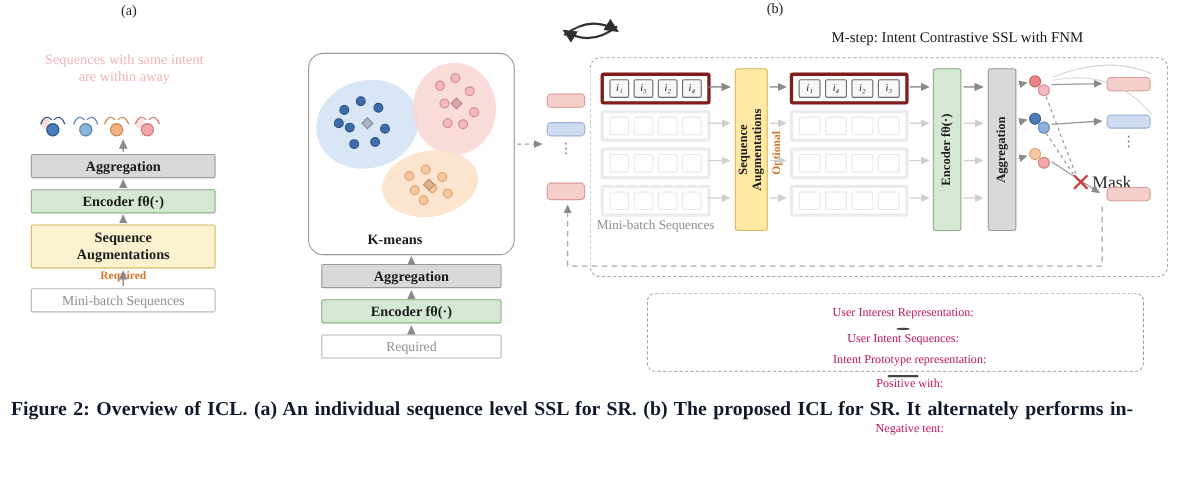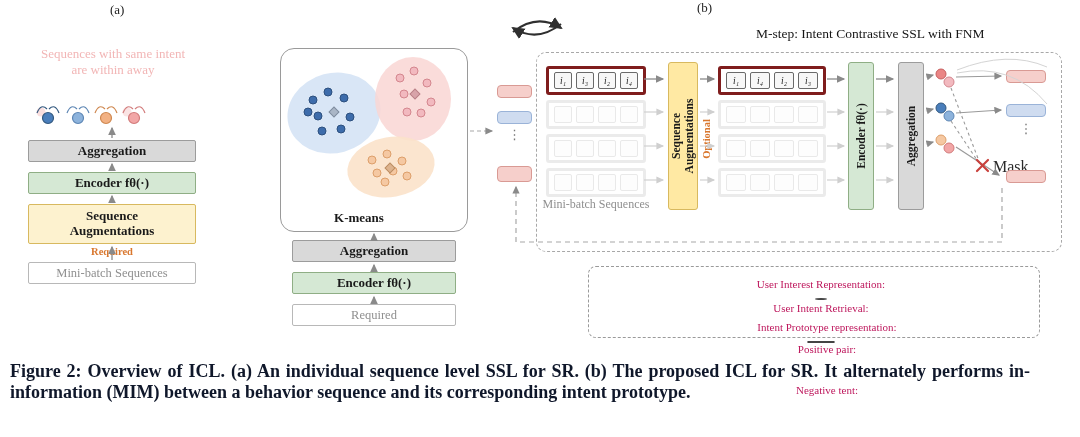--- a/index.html
+++ b/index.html
@@ -156,26 +156,26 @@
   <div class="proto pink" style="left:1006px; top:170px; width:40px; height:13px;"></div>
 
   <div class="legend">
     <div class="leg-row">
       <span>User Interest Representation:</span>
       <span class="sym-circle"></span>
       <span class="leg-gap">Intent Prototype representation:</span>
       <span class="sym-rect"></span>
     </div>
     <div class="leg-row">
-      <span>User Intent Retrieval:</span>
+      <span>User Intent Sequences:</span>
       <svg width="34" height="12">
           <line x1="1" y1="6" x2="23" y2="6" stroke="#808080" stroke-width="1.4" stroke-dasharray="3 2.5"></line>
           <polygon points="23,2 33,6 23,10" fill="#808080"></polygon>
         </svg>
-      <span class="leg-gap">Positive pair:</span>
+      <span class="leg-gap">Positive with:</span>
       <svg width="36" height="12">
           <line x1="7" y1="6" x2="29" y2="6" stroke="#4a4a4a" stroke-width="1.5"></line>
           <polygon points="8,2 0,6 8,10" fill="#4a4a4a"></polygon>
           <polygon points="28,2 36,6 28,10" fill="#4a4a4a"></polygon>
         </svg>
       <span class="leg-gap">Negative tent:</span>
       <svg width="36" height="12">
           <line x1="7" y1="6" x2="29" y2="6" stroke="#808080" stroke-width="1.4" stroke-dasharray="3 2.5"></line>
           <path d="M9,2 L2,6 L9,10" fill="none" stroke="#808080" stroke-width="1.4"></path>
           <path d="M27,2 L34,6 L27,10" fill="none" stroke="#808080" stroke-width="1.4"></path>
@@ -325,14 +325,13 @@
     </g>
     <g stroke-width="2.2" stroke-linecap="round" style="stroke:var(--c-mask_red);">
       <line x1="977" y1="160" x2="988" y2="171"></line>
       <line x1="988" y1="160" x2="977" y2="171"></line>
     </g>
   </svg>
 </div>
 
 <div class="caption">
   <div class="cap-line just">Figure 2: Overview of ICL. (a) An individual sequence level SSL for SR. (b) The proposed ICL for SR. It alternately performs in-</div>
-  <div class="cap-line">information (MIM) between a behavior sequence and its corresponding intent prototype.</div>
 </div>
 
 </body></html>

